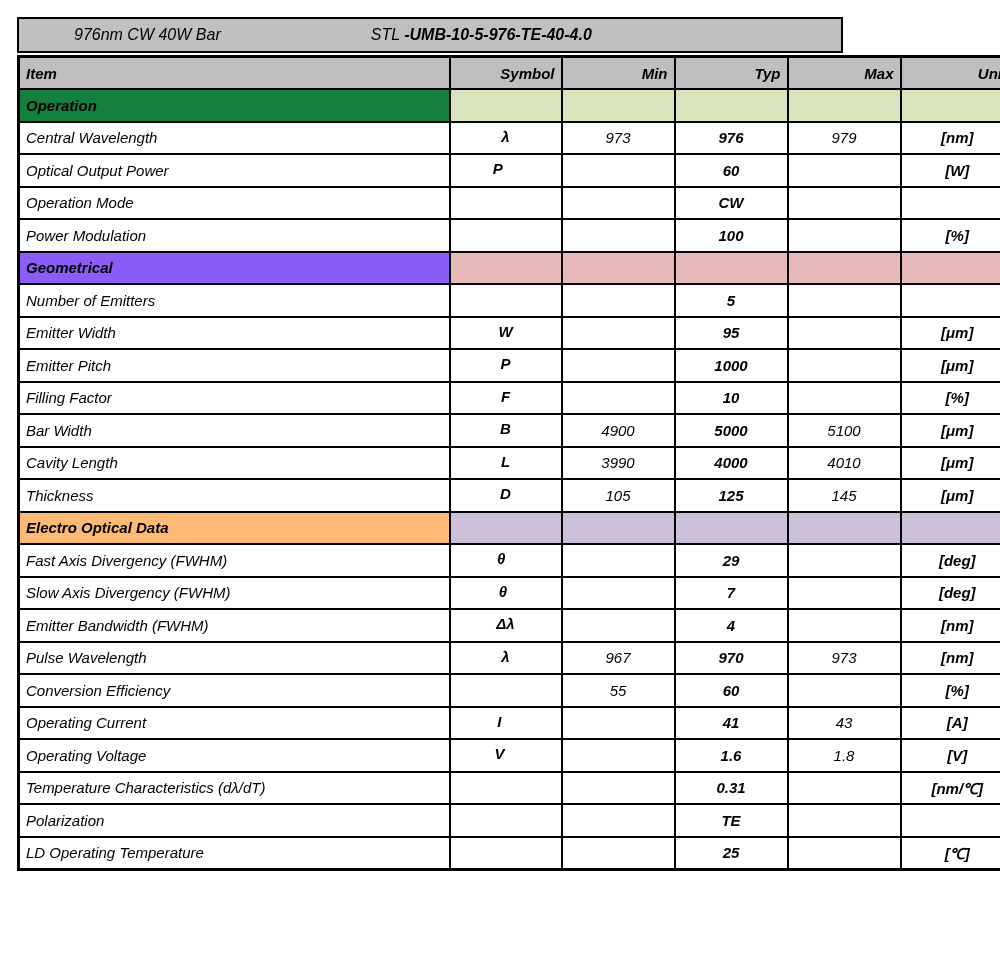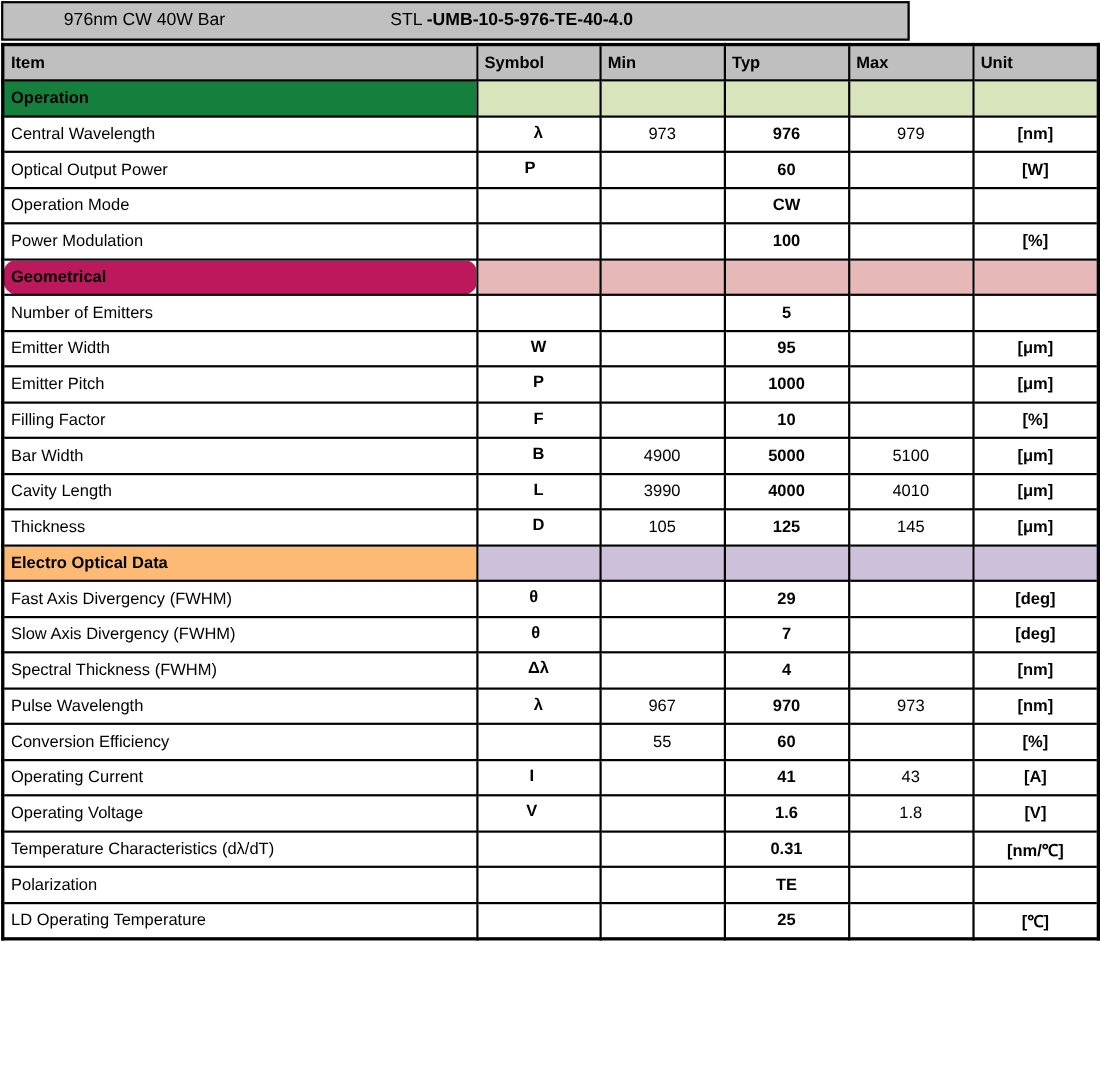--- a/index.html
+++ b/index.html
@@ -5,21 +5,22 @@
   * { box-sizing: border-box; }
   html, body {
     margin: 0;
     padding: 0;
     background: #ffffff;
     font-family: "Liberation Sans", sans-serif;
     color: #000;
   }
   .sheet {
     width: 826px;
-    margin: 1px;
+    margin: 17px;
+    font-style: italic;
   }
   
   .titlebar {
     border: 2px solid #000;
     background: #c0c0c0;
     height: 36px;
     display: flex;
     align-items: center;
     font-size: 16px;
     margin-bottom: 2px;
@@ -40,21 +41,21 @@
     height: 32.5px;
     padding: 1px 6px;
     font-size: 15px;
     white-space: nowrap;
     overflow: hidden;
     vertical-align: middle;
   }
   .spec thead th {
     background: #bfbfbf;
     font-weight: 700;
-    text-align: left;
+    text-align: right;
   }
   .spec th.left, .spec td.left { text-align: left; }
   .spec td { text-align: center; background: #ffffff; }
   .spec td.typ, .spec td.unit, .spec td.sym { font-weight: 700; }
   .section-row td { font-weight: 700; }
   .spec sub { font-size: 10px; font-weight: 700; position: relative; top: 18px; }
 </style>
 </head>
 <body>
 
@@ -119,21 +120,21 @@
   </tr>
         <tr>
     <td class="left">Power Modulation</td>
     <td class="sym"><span></span><sub></sub></td>
     <td></td>
     <td class="typ">100</td>
     <td></td>
     <td class="unit">[%]</td>
   </tr>
         <tr class="section-row">
-    <td class="left" style="background-color: #be185d; border-radius: 13px;">Geometrical</td>
+    <td class="left" style="background-color: #8b5cf6;">Geometrical</td>
     <td style="background-color: rgb(230, 184, 183);"></td>
     <td style="background-color: rgb(230, 184, 183);"></td>
     <td style="background-color: rgb(230, 184, 183);"></td>
     <td style="background-color: rgb(230, 184, 183);"></td>
     <td style="background-color: rgb(230, 184, 183);"></td>
   </tr>
         <tr>
     <td class="left">Number of Emitters</td>
     <td class="sym"><span></span><sub></sub></td>
     <td></td>
@@ -207,21 +208,21 @@
   </tr>
         <tr>
     <td class="left">Slow Axis Divergency (FWHM)</td>
     <td class="sym"><span>θ</span><sub>∥</sub></td>
     <td></td>
     <td class="typ">7</td>
     <td></td>
     <td class="unit">[deg]</td>
   </tr>
         <tr>
-    <td class="left">Spectral Thickness (FWHM)</td>
+    <td class="left">Emitter Bandwidth (FWHM)</td>
     <td class="sym"><span>Δλ</span><sub></sub></td>
     <td></td>
     <td class="typ">4</td>
     <td></td>
     <td class="unit">[nm]</td>
   </tr>
         <tr>
     <td class="left">Pulse Wavelength</td>
     <td class="sym"><span>λ</span><sub></sub></td>
     <td>967</td>

